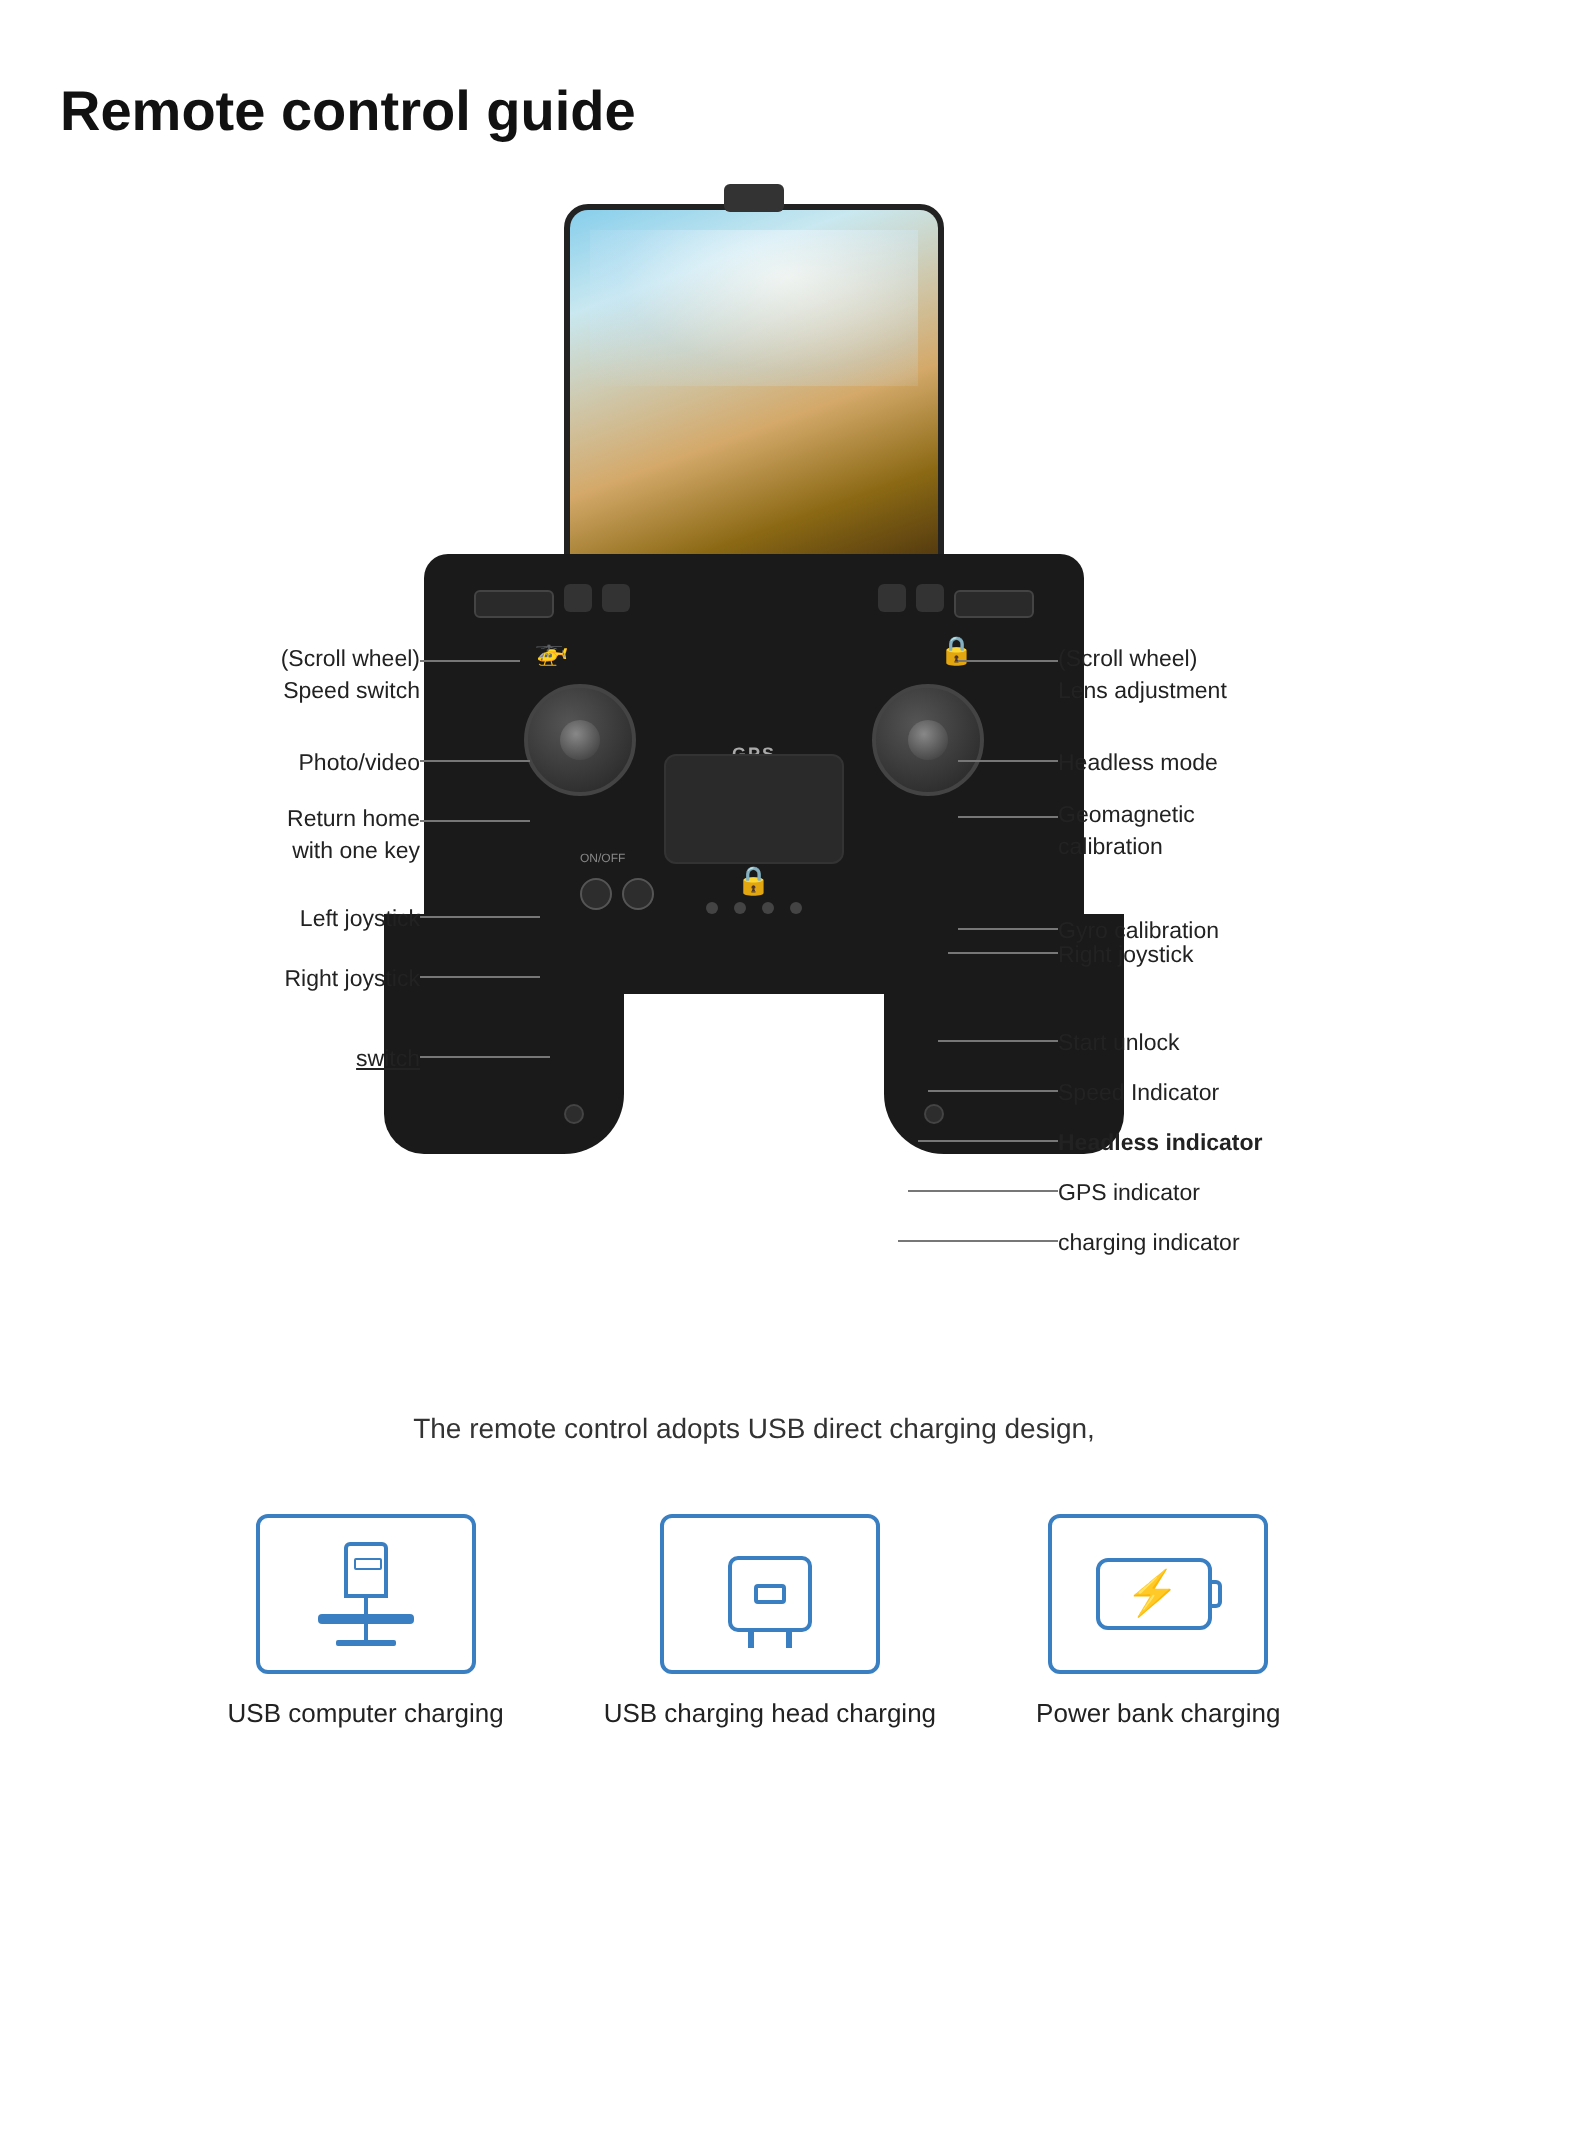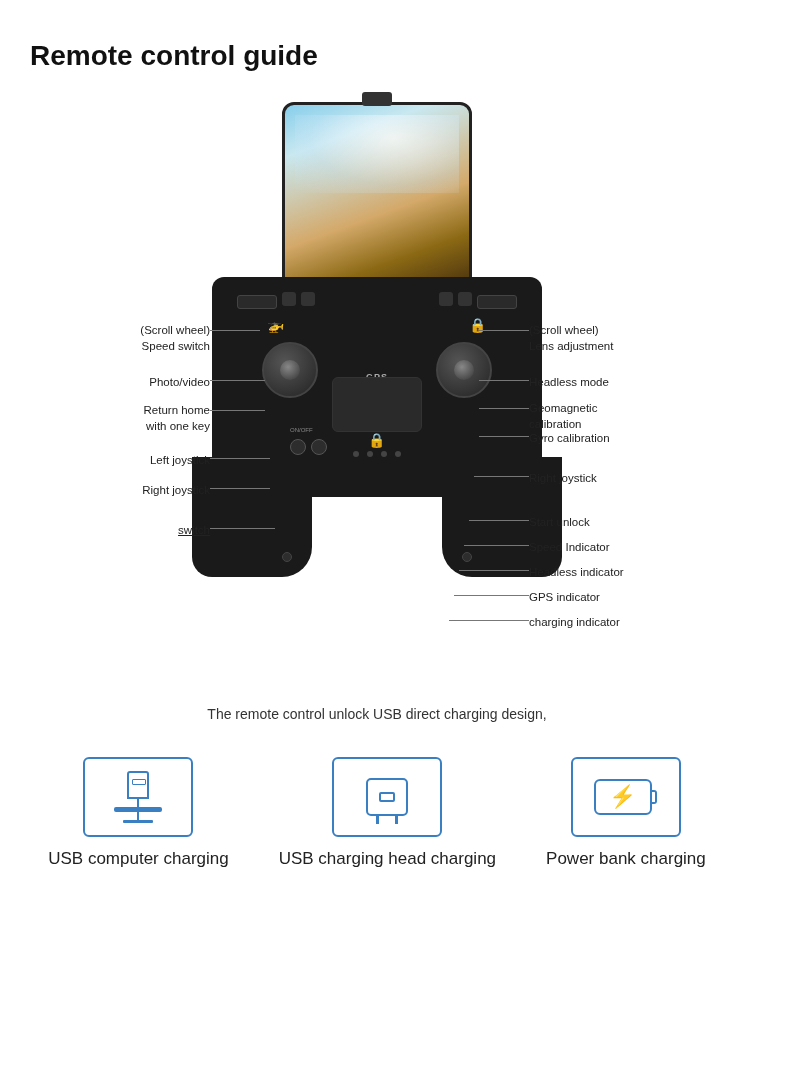--- a/index.html
+++ b/index.html
@@ -230,21 +230,21 @@
     .charging-icon-box {
       width: 110px;
       height: 80px;
       border: 2px solid #3a7fc1;
       border-radius: 6px;
       display: flex;
       align-items: center;
       justify-content: center;
     }
     .charging-label {
-      font-size: 17px;
+      font-size: 13px;
       color: #222;
       text-align: center;
     }
 
     .lightning {
       color: #3a7fc1;
       font-size: 22px;
       font-weight: bold;
     }
 
@@ -369,61 +369,61 @@
       <div style="position:absolute;top:52px;left:0;">
         <div style="position:absolute;left:-50px;top:6px;width:50px;height:1px;background:#777;"></div>
         <div class="ann-text">Headless mode</div>
       </div>
 
       <div style="position:absolute;top:78px;left:0;">
         <div style="position:absolute;left:-50px;top:8px;width:50px;height:1px;background:#777;"></div>
         <div class="ann-text">Geomagnetic<br>calibration</div>
       </div>
 
-      <div style="position:absolute;top:108px;left:0;">
+      <div style="position:absolute;top:136px;left:0;">
         <div style="position:absolute;left:-50px;top:6px;width:50px;height:1px;background:#777;"></div>
         <div class="ann-text">Gyro calibration</div>
       </div>
 
       <div style="position:absolute;top:148px;left:0;">
         <div style="position:absolute;left:-55px;top:6px;width:55px;height:1px;background:#777;"></div>
         <div class="ann-text">Right joystick</div>
       </div>
 
       <div style="position:absolute;top:192px;left:0;">
         <div style="position:absolute;left:-60px;top:6px;width:60px;height:1px;background:#777;"></div>
         <div class="ann-text">Start unlock</div>
       </div>
 
       <div style="position:absolute;top:217px;left:0;">
         <div style="position:absolute;left:-65px;top:6px;width:65px;height:1px;background:#777;"></div>
         <div class="ann-text">Speed Indicator</div>
       </div>
 
-      <div style="position:absolute;top:242px;left:0;">
+      <div style="position:absolute;top:242px;left:0;font-weight:bold;">
         <div style="position:absolute;left:-70px;top:6px;width:70px;height:1px;background:#777;"></div>
         <div class="ann-text">Headless indicator</div>
       </div>
 
       <div style="position:absolute;top:267px;left:0;">
         <div style="position:absolute;left:-75px;top:6px;width:75px;height:1px;background:#777;"></div>
         <div class="ann-text">GPS indicator</div>
       </div>
 
       <div style="position:absolute;top:292px;left:0;">
         <div style="position:absolute;left:-80px;top:6px;width:80px;height:1px;background:#777;"></div>
         <div class="ann-text">charging indicator</div>
       </div>
 
     </div>
 
   </div>
 
   <div class="bottom-text">
-    <span>The remote control unlock USB direct charging design,</span><br>
+    <span>The remote control adopts USB direct charging design,</span><br>
   </div>
 
   <div class="charging-row">
 
     <div class="charging-item">
       <div class="charging-icon-box">
         <div style="display:flex;flex-direction:column;align-items:center;">
 
           <div style="width:22px;height:28px;border:2.5px solid #3a7fc1;border-radius:3px 3px 0 0;position:relative;margin-bottom:0;">
             <div style="position:absolute;top:6px;left:3px;width:14px;height:6px;border:1.5px solid #3a7fc1;border-radius:1px;"></div>

